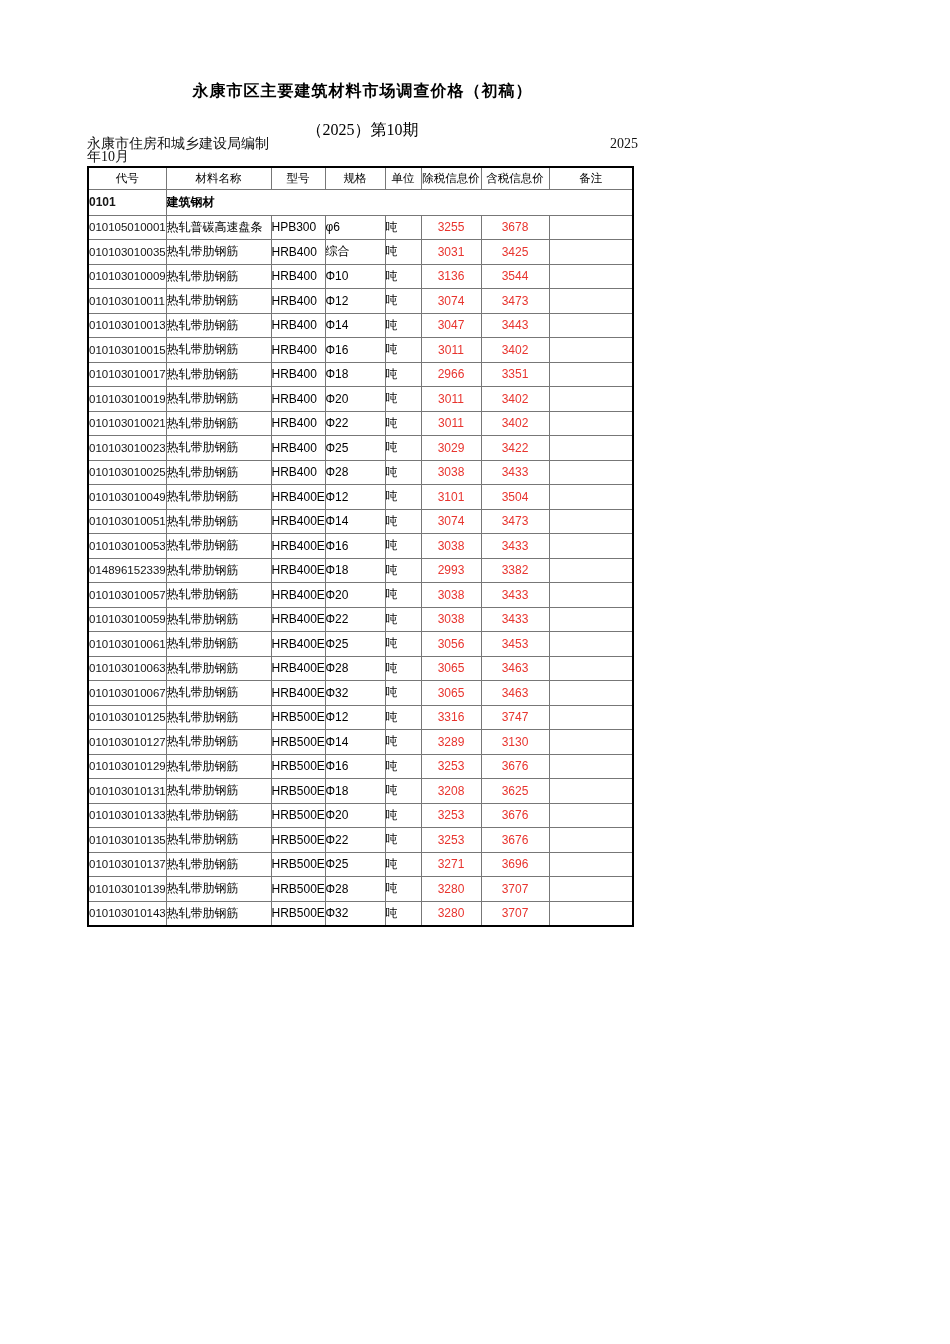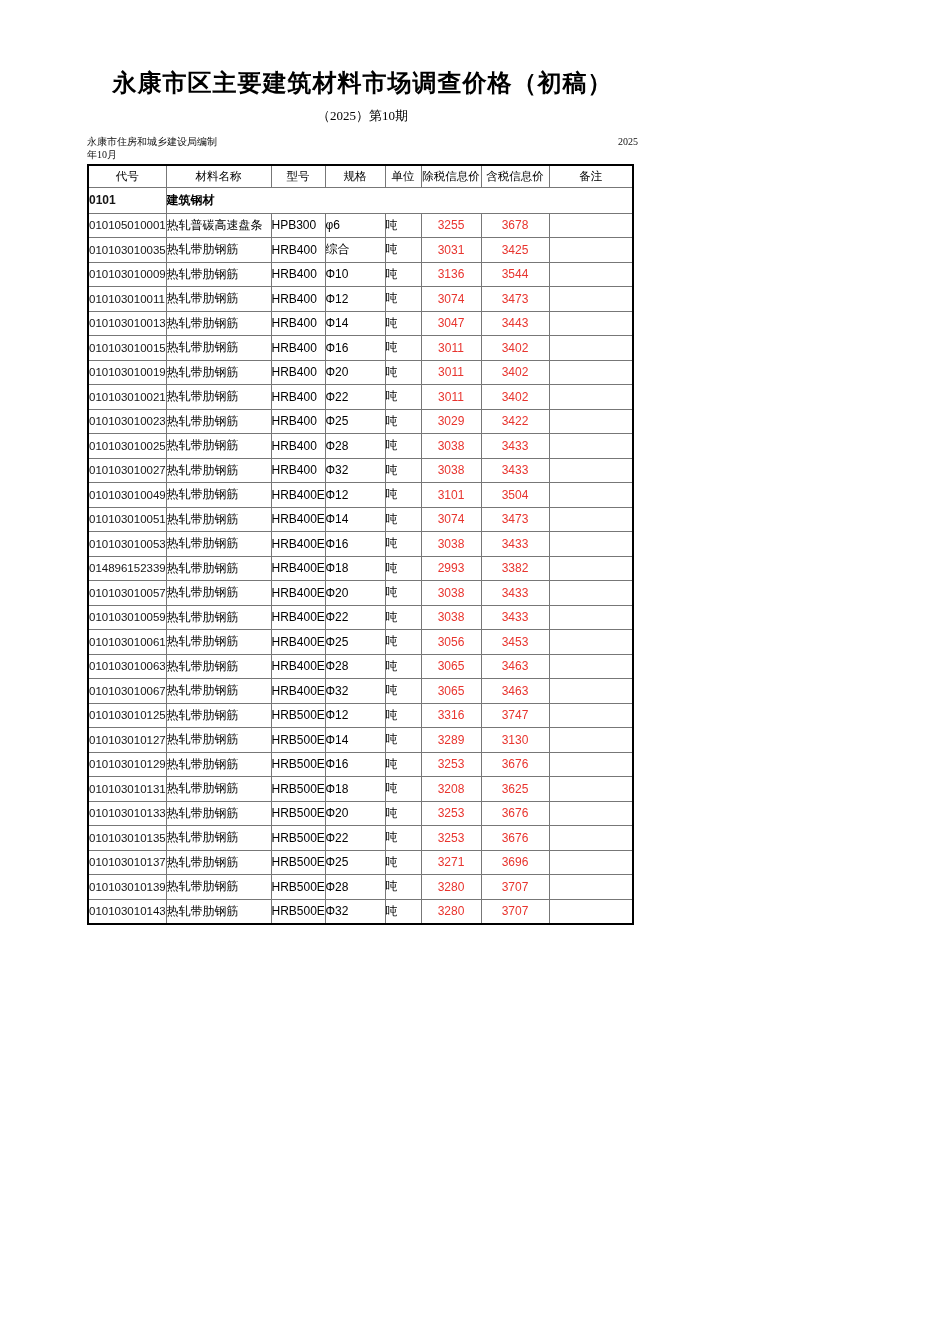--- a/index.html
+++ b/index.html
@@ -2,25 +2,25 @@
 <html style="--price-red: #e8342e;"><head>
 <meta charset="utf-8">
 <style>
   html,body{margin:0;padding:0;}
   body{
     width:950px;height:1344px;background:#ffffff;position:relative;
     font-family:"Liberation Serif","DejaVu Serif",serif;color:#000;
   }
   .sheet{position:absolute;left:87px;top:60px;width:551px;}
   .title{
-    margin:8px;font-size:24px;line-height:30px;font-weight:700;text-align:center;
+    margin:16px;font-size:16px;line-height:30px;font-weight:700;text-align:center;
     letter-spacing:1px;font-family:"Liberation Serif","DejaVu Serif",serif;
   }
-  .subtitle{margin-top:10px;font-size:13px;line-height:16px;text-align:center;}
-  .note{margin-top:12px;font-size:10px;line-height:12.5px;color:#111;}
+  .subtitle{margin-top:10px;font-size:16px;line-height:16px;text-align:center;}
+  .note{font-size:14px;line-height:12.5px;color:#111;}
   .note-l1{display:flex;justify-content:space-between;}
   table.price{
     margin-top:3px;border-collapse:collapse;table-layout:fixed;width:441px;
     border:2px solid #000;
   }
   table.price th, table.price td{
     border:1px solid #777;overflow:hidden;white-space:nowrap;
     padding:0;vertical-align:middle;
   }
   thead tr{height:22px;}
@@ -141,20 +141,30 @@
           <td class="c-code">010103010015</td>
           <td class="c-name">热轧带肋钢筋</td>
           <td class="c-model">HRB400</td>
           <td class="c-spec">Φ16</td>
           <td class="c-unit">吨</td>
           <td class="c-price">3011</td>
           <td class="c-price">3402</td>
           <td class="c-remark"></td>
         </tr>
         <tr class="data-row">
+          <td class="c-code">010103010017</td>
+          <td class="c-name">热轧带肋钢筋</td>
+          <td class="c-model">HRB400</td>
+          <td class="c-spec">Φ18</td>
+          <td class="c-unit">吨</td>
+          <td class="c-price">2966</td>
+          <td class="c-price">3351</td>
+          <td class="c-remark"></td>
+        </tr>
+        <tr class="data-row">
           <td class="c-code">010103010019</td>
           <td class="c-name">热轧带肋钢筋</td>
           <td class="c-model">HRB400</td>
           <td class="c-spec">Φ20</td>
           <td class="c-unit">吨</td>
           <td class="c-price">3011</td>
           <td class="c-price">3402</td>
           <td class="c-remark"></td>
         </tr>
         <tr class="data-row">
@@ -175,30 +185,20 @@
           <td class="c-unit">吨</td>
           <td class="c-price">3029</td>
           <td class="c-price">3422</td>
           <td class="c-remark"></td>
         </tr>
         <tr class="data-row">
           <td class="c-code">010103010025</td>
           <td class="c-name">热轧带肋钢筋</td>
           <td class="c-model">HRB400</td>
           <td class="c-spec">Φ28</td>
-          <td class="c-unit">吨</td>
-          <td class="c-price">3038</td>
-          <td class="c-price">3433</td>
-          <td class="c-remark"></td>
-        </tr>
-        <tr class="data-row">
-          <td class="c-code">010103010027</td>
-          <td class="c-name">热轧带肋钢筋</td>
-          <td class="c-model">HRB400</td>
-          <td class="c-spec">Φ32</td>
           <td class="c-unit">吨</td>
           <td class="c-price">3038</td>
           <td class="c-price">3433</td>
           <td class="c-remark"></td>
         </tr>
         <tr class="data-row">
           <td class="c-code">010103010049</td>
           <td class="c-name">热轧带肋钢筋</td>
           <td class="c-model">HRB400E</td>
           <td class="c-spec">Φ12</td>

